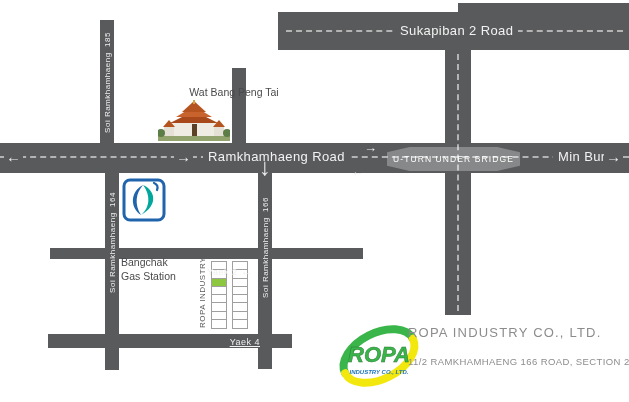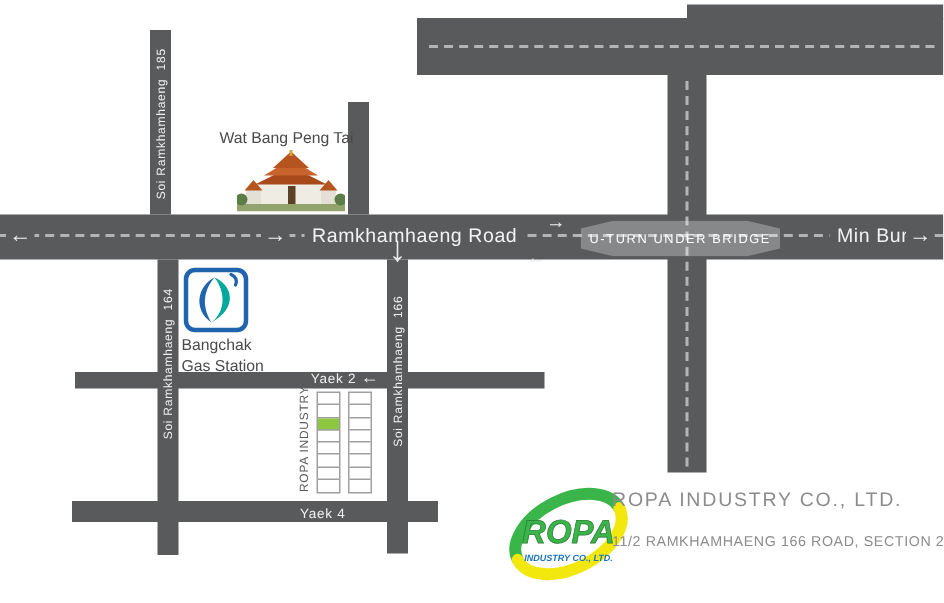--- a/index.html
+++ b/index.html
@@ -52,22 +52,22 @@
     background:#fff;border:1px solid #9f9f9f;display:grid;grid-template-rows:repeat(8,1fr);
   }
   .strip>div{border-bottom:1px solid #9f9f9f;}
   .strip>div:last-child{border-bottom:none;}
   .cell-green{background:var(--plot-green);}
   .yaek{
     position:absolute;z-index:4;color:#f0f0f0;font-size:9px;letter-spacing:.5px;
     display:flex;align-items:center;gap:3px;white-space:nowrap;
   }
   .yaek .glyph{font-size:12px;line-height:9px;}
-  #wat-label{position:absolute;z-index:4;font-size:10.5px;color:#4a4a4c;white-space:nowrap;}
-  #gas-text{position:absolute;z-index:4;font-size:10.5px;line-height:14px;color:#4a4a4c;}
+  #wat-label{position:absolute;z-index:4;font-size:10.5px;color:#4a4a4c;white-space:nowrap;margin-left:43px;}
+  #gas-text{position:absolute;z-index:4;font-size:10.5px;line-height:14px;color:#4a4a4c;margin-top:32px;}
   .co-name{position:absolute;z-index:4;font-size:13px;letter-spacing:1.2px;color:#8c8c8c;white-space:nowrap;}
   .co-line{position:absolute;z-index:4;font-size:9.5px;letter-spacing:.4px;color:#8c8c8c;white-space:nowrap;margin-top:10px;}
   svg text{font-family:"Liberation Sans",sans-serif;}
 </style>
 </head>
 <body>
 
 <div id="map">
 
   <div class="road" style="left:0;top:143px;width:629px;height:30px;"></div>
@@ -88,36 +88,37 @@
   <div class="arrow" style="left:4px;top:149px;">←</div>
   <div class="arrow" style="left:174px;top:149px;">→</div>
   <div class="chip" style="left:203px;top:149px;">Ramkhamhaeng Road</div>
   <div class="arrow small" style="left:362px;top:141px;">→</div>
   <div class="arrow small" style="left:349px;top:165px;">←</div>
   <div id="uturn">U-TURN UNDER BRIDGE</div>
   <div class="chip" style="left:553px;top:149px;">Min Buri</div>
   <div class="arrow" style="left:604px;top:149px;">→</div>
   <div id="down-arrow">↓</div>
 
+  <div class="chip" style="left:395px;top:23px;">Sukapiban 2 Road</div>
 
   <div class="vlabel" style="left:100px;top:22px;width:14px;height:120px;">
     <span>Soi Ramkhamhaeng  185</span>
   </div>
   <div class="vlabel" style="left:105px;top:176px;width:14px;height:132px;">
     <span>Soi Ramkhamhaeng  164</span>
   </div>
   <div class="vlabel" style="left:258px;top:182px;width:14px;height:130px;">
     <span>Soi Ramkhamhaeng  166</span>
   </div>
 
-  <div class="yaek" style="left:150px;top:244px;width:103px;height:15px;justify-content:flex-end;">
+  <div class="yaek" style="left:150px;top:264px;width:103px;height:15px;justify-content:flex-end;">
     <span>Yaek 2</span>
       <span class="glyph">←</span>
   </div>
-  <div class="yaek" style="left:200px;top:335px;width:60px;height:13px;justify-content:flex-start;">
+  <div class="yaek" style="left:200px;top:335px;width:60px;height:13px;justify-content:flex-end;text-decoration:underline;">
     <span>Yaek 4</span>
   </div>
 
   <div class="vlabel dark" style="left:195px;top:256px;width:15px;height:72px;">
     <span>ROPA INDUSTRY</span>
   </div>
   <div class="strip" style="left:211px;top:261px;">
     <div></div>
     <div></div>
     <div class="cell-green"></div>

